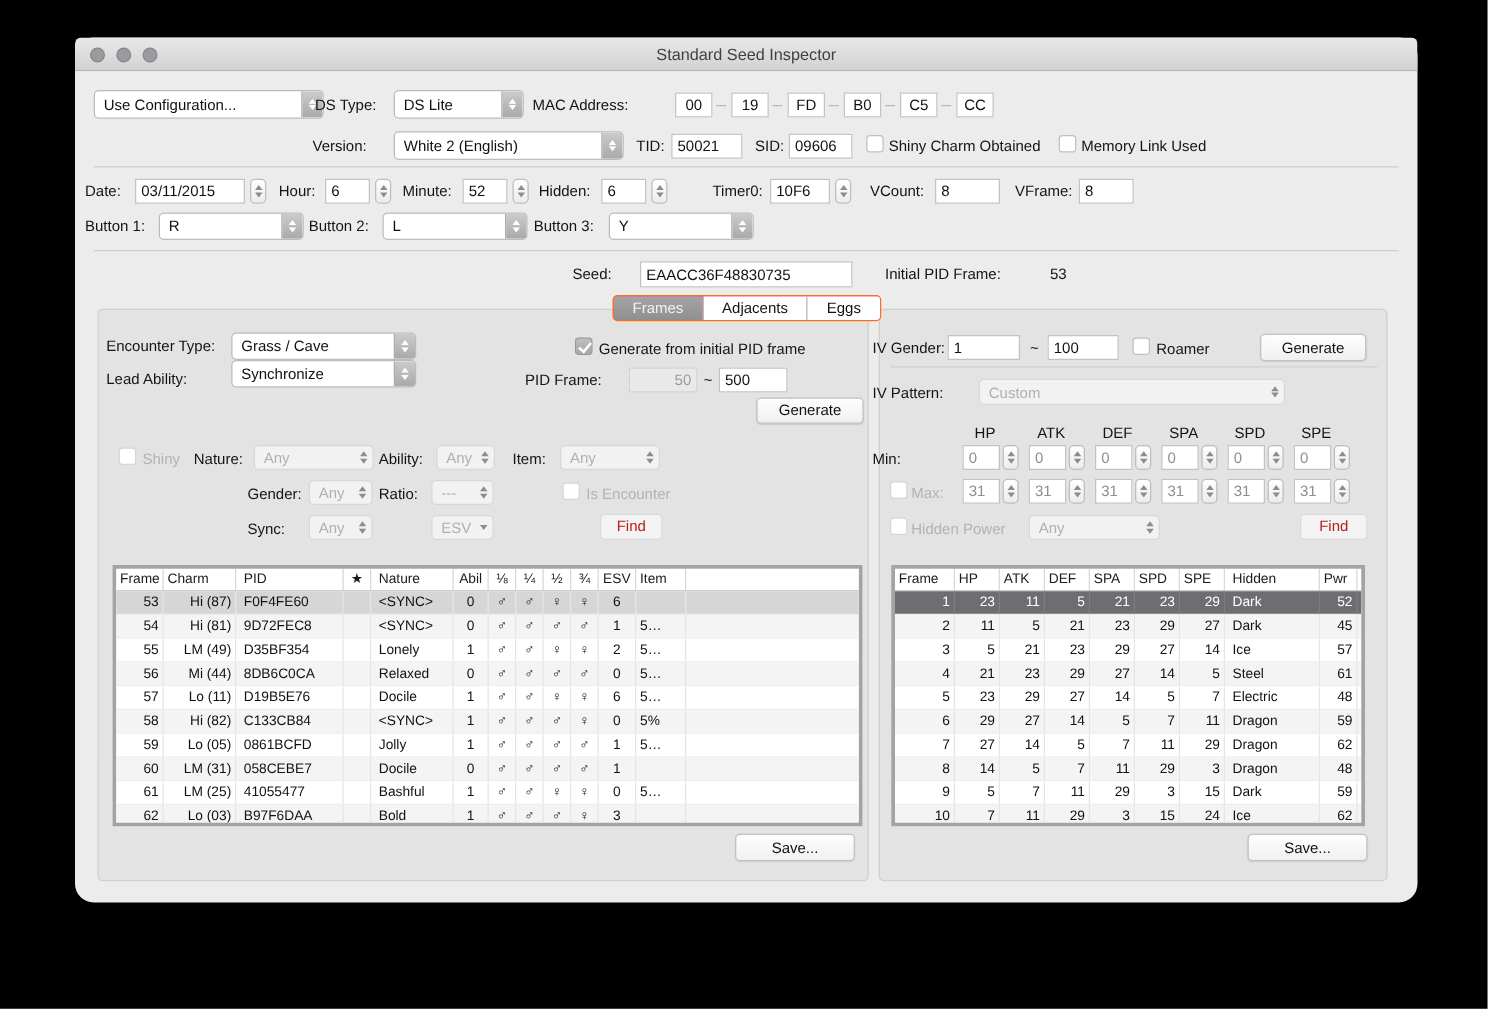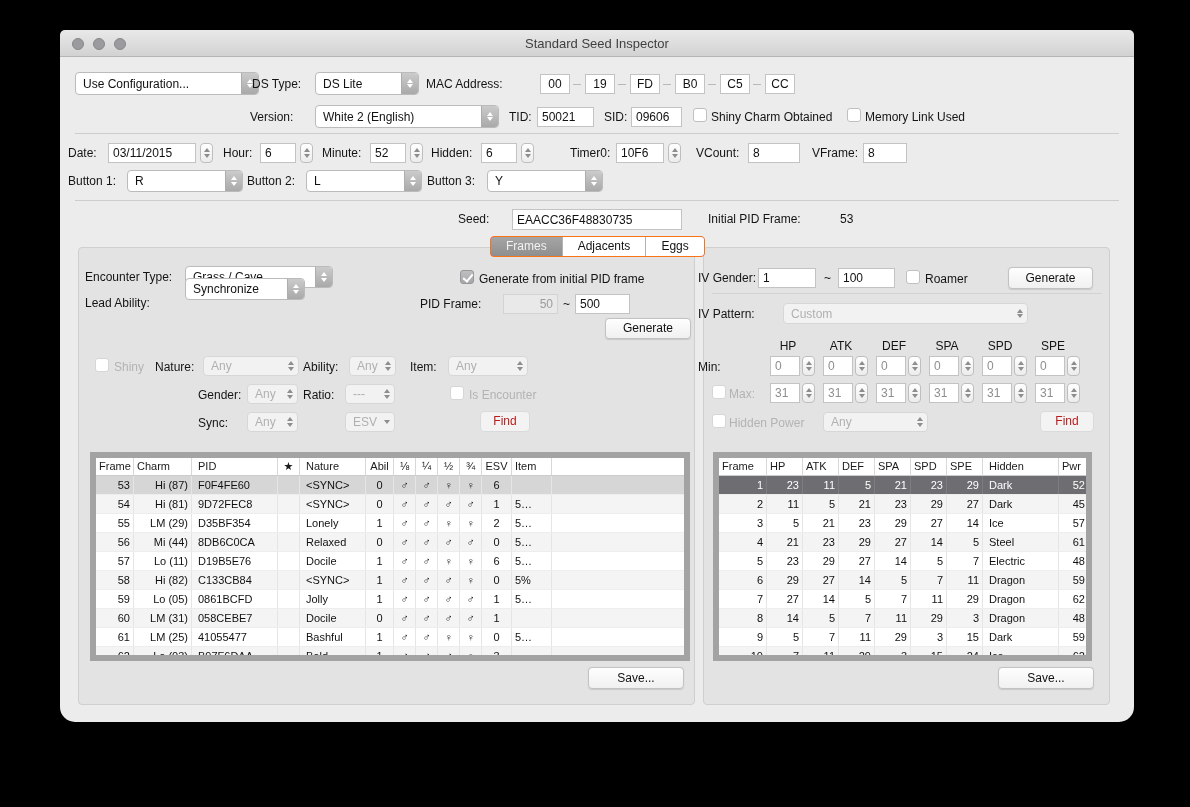--- a/index.html
+++ b/index.html
@@ -36,21 +36,21 @@
 .cb.dis{border-color:#d6d6d6}
 .cb.checked{background:linear-gradient(#bfbfc1,#a7a7ab);border-color:#97979b}
 .cb.checked::after{content:"";position:absolute;left:4px;top:1px;width:4px;height:8px;border:solid #fff;border-width:0 2px 2px 0;transform:rotate(40deg)}
 .btn{position:absolute;height:21px;background:linear-gradient(#fefefe,#f0f0f0);border:1px solid #c2c2c2;border-radius:4px;font-size:12px;color:#111;text-align:center;line-height:19px;box-shadow:0 .5px 1px rgba(0,0,0,.12)}
 .btn.dis{color:#b91c1c;border-color:#dadada;background:#f3f3f3;box-shadow:none}
 .seg{position:absolute;height:21px;display:flex;border:1px solid #f97316;border-radius:4px;overflow:hidden;background:#ec4899;z-index:5}
 .segment{font-size:12px;line-height:19px;padding:0 15px;color:#131313;background:#fff;border-right:1px solid #b3b3b3}
 .segment:last-child{border-right:none}
 .segment.sel{background:linear-gradient(#a5a5a5,#8f8f8f);color:#f2f2f2}
 .panel{position:absolute;background:#e3e3e3;border:1px solid #cfcfcf;border-radius:4px}
-.tbl{position:absolute;background:#fff;border:6px solid #a3a3a3;font-size:11px;color:#111;overflow:hidden}
+.tbl{position:absolute;background:#fff;border:3px solid #a3a3a3;font-size:11px;color:#111;overflow:hidden}
 .t-head{display:flex;height:18px;line-height:17px;border-bottom:1px solid #cbcbcb;background:#fff}
 .t-row{display:flex;height:19px;line-height:18px;background:#fff;border-bottom:1px solid #ededed}
 .t-row.alt{background:#f4f4f5}
 .tc{border-right:1px solid #e5e5e5;overflow:hidden;white-space:nowrap;padding:0 3px;flex:none}
 .t-head .tc{border-right:1px solid #d8d8d8;color:#1b1b1b}
 .tc.fill{flex:1;border-right:none}
 .ltable .t-row.sel{background:#d6d6d6}
 .rtable .t-row.sel{background:#6e6e72;color:#fff}
 .rtable .t-row.sel .tc{border-right-color:#7d7d81}
 .ltable .c0{width:38px;text-align:right}
@@ -229,21 +229,21 @@
   <div class="popup" style="left:125px;top:236px;width:148px">
     <span class="pl">Grass / Cave</span>
     <span class="cap">
         <span class="updown">
           <i class="u"></i>
           <i class="d"></i>
         </span>
       </span>
   </div>
   <div class="lbl r" style="left:25px;top:266px;width:95px">Lead Ability:</div>
-  <div class="popup" style="left:125px;top:248px;width:120px">
+  <div class="popup" style="left:125px;top:258px;width:148px">
     <span class="pl">Synchronize</span>
     <span class="cap">
         <span class="updown">
           <i class="u"></i>
           <i class="d"></i>
         </span>
       </span>
   </div>
   <span class="cb checked" style="left:400px;top:240px"></span>
   <div class="lbl" style="left:419px;top:242px">Generate from initial PID frame</div>
@@ -366,21 +366,21 @@
         <span class="tc c6">♂</span>
         <span class="tc c7">♂</span>
         <span class="tc c8">♂</span>
         <span class="tc c9">♂</span>
         <span class="tc c10">1</span>
         <span class="tc c11">5…</span>
         <span class="tc fill"></span>
       </div>
       <div class="t-row">
         <span class="tc c0">55</span>
-        <span class="tc c1">LM (29)</span>
+        <span class="tc c1">LM (49)</span>
         <span class="tc c2">D35BF354</span>
         <span class="tc c3"></span>
         <span class="tc c4">Lonely</span>
         <span class="tc c5">1</span>
         <span class="tc c6">♂</span>
         <span class="tc c7">♂</span>
         <span class="tc c8">♀</span>
         <span class="tc c9">♀</span>
         <span class="tc c10">2</span>
         <span class="tc c11">5…</span>

